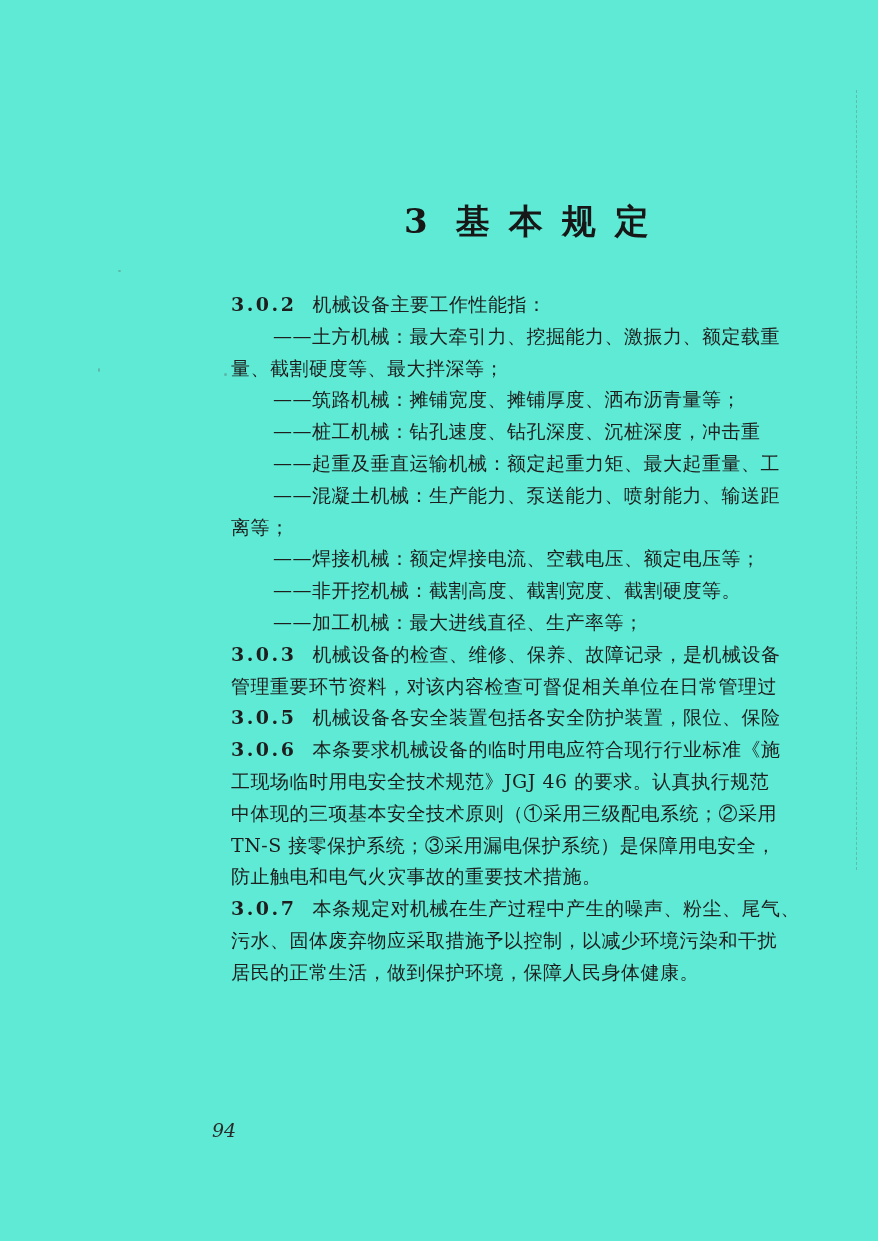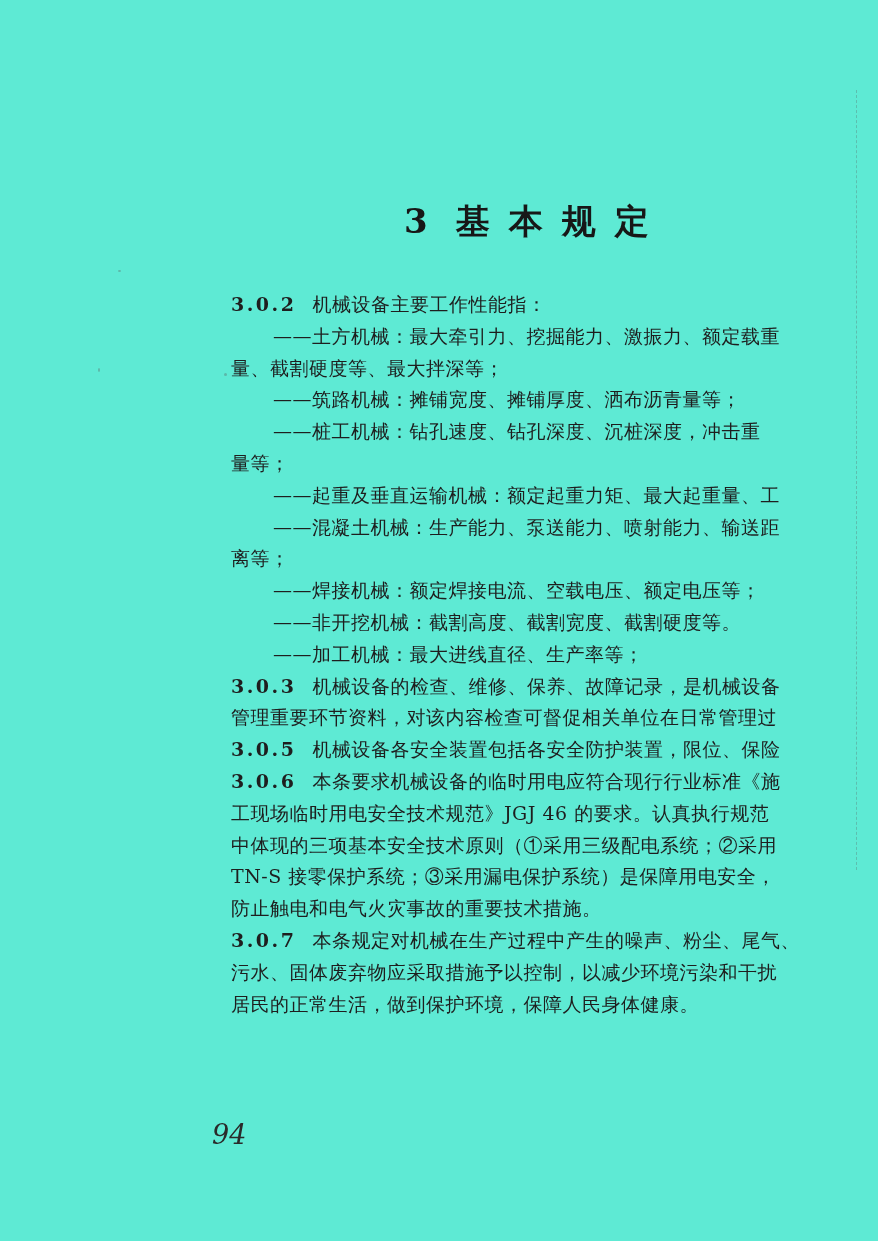--- a/index.html
+++ b/index.html
@@ -40,21 +40,21 @@
   .line.indent { padding-left: 42px; }
   .clause-num {
     font-weight: bold;
     letter-spacing: 2.5px;
     margin-right: 16px;
   }
   .page-number {
     position: absolute;
     top: 1119px;
     left: 212px;
-    font-size: 27px;
+    font-size: 19px;
     font-style: italic;
     color: #2a2a2a;
   }
   
   .scan-edge-line {
     position: absolute;
     left: 856px;
     top: 90px;
     height: 780px;
     width: 0;
@@ -91,23 +91,20 @@
     <span>——土方机械：最大牵引力、挖掘能力、激振力、额定载重</span>
   </div>
       <div class="line">
     <span>量、截割硬度等、最大拌深等；</span>
   </div>
       <div class="line indent">
     <span>——筑路机械：摊铺宽度、摊铺厚度、洒布沥青量等；</span>
   </div>
       <div class="line indent">
     <span>——桩工机械：钻孔速度、钻孔深度、沉桩深度，冲击重</span>
-  </div>
-      <div class="line">
-    <span>量等；</span>
   </div>
       <div class="line indent">
     <span>——起重及垂直运输机械：额定起重力矩、最大起重量、工</span>
   </div>
       <div class="line indent">
     <span>——混凝土机械：生产能力、泵送能力、喷射能力、输送距</span>
   </div>
       <div class="line">
     <span>离等；</span>
   </div>

